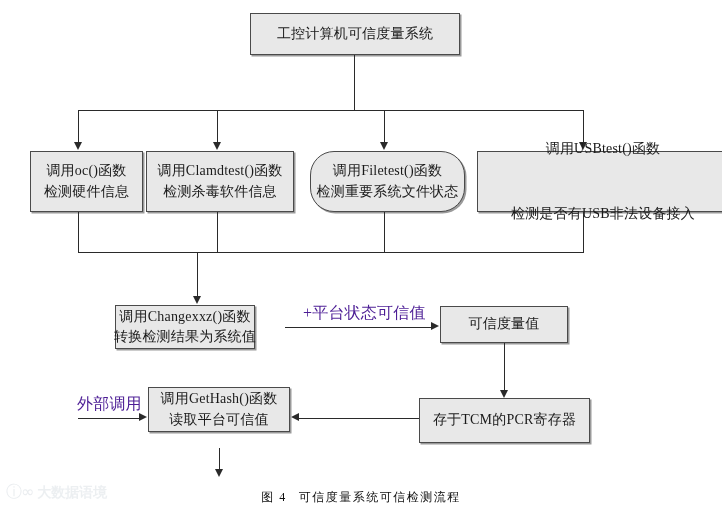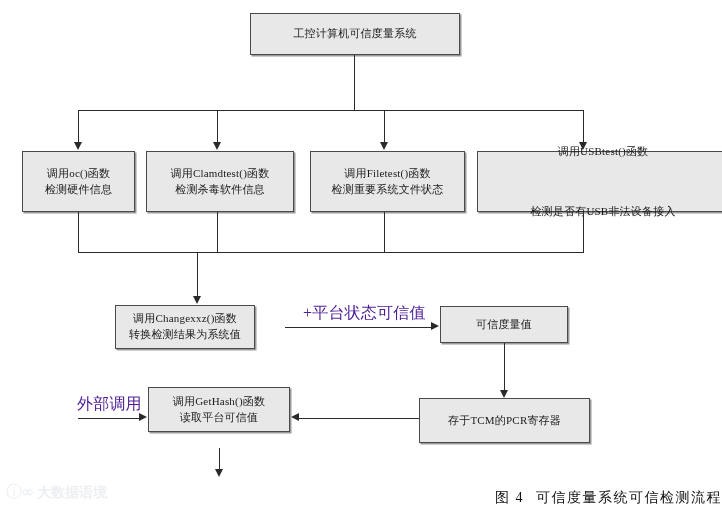--- a/index.html
+++ b/index.html
@@ -24,21 +24,21 @@
     box-sizing: border-box;
     background: #e8e8e8;
     border: 1px solid #4a4a4a;
     box-shadow: 1.5px 1.5px 0 #9a9a9a;
     display: flex;
     flex-direction: column;
     align-items: center;
     justify-content: center;
     text-align: center;
     color: #1a1a1a;
-    font-size: 11px;
+    font-size: 14px;
     line-height: 1.45;
     letter-spacing: 0.2px;
     padding: 2px 4px;
   }
   .node .ln { display: block; white-space: nowrap; }
 
   
   .hline {
     position: absolute;
     height: 0;
@@ -79,22 +79,22 @@
     color: #4c1d95;
     white-space: nowrap;
     letter-spacing: 0.2px;
   }
 
   
   .caption {
     position: absolute;
     left: 0;
     width: 722px;
-    text-align: right;
-    font-size: 14px;
+    text-align: center;
+    font-size: 12px;
     color: #111111;
     letter-spacing: 1.5px;
   }
   .caption .cap-num { margin-right: 12px; }
 
   
   .watermark {
     position: absolute;
     display: flex;
     align-items: center;
@@ -133,31 +133,31 @@
 
   <div class="vline" style="left:217px; top:110px; height:33px;"></div>
   <div class="arrow-down" style="left:213px; top:142px;"></div>
 
   <div class="vline" style="left:384px; top:110px; height:33px;"></div>
   <div class="arrow-down" style="left:380px; top:142px;"></div>
 
   <div class="vline" style="left:583px; top:110px; height:33px;"></div>
   <div class="arrow-down" style="left:579px; top:142px;"></div>
 
-  <div class="node" style="left:22px; top:151px; width:113px; height:61px;">
+  <div class="node" style="left:30px; top:151px; width:113px; height:61px;">
     <span class="ln">调用oc()函数</span>
     <span class="ln">检测硬件信息</span>
   </div>
 
   <div class="node" style="left:146px; top:151px; width:148px; height:61px;">
     <span class="ln">调用Clamdtest()函数</span>
     <span class="ln">检测杀毒软件信息</span>
   </div>
 
-  <div class="node" style="left:310px; top:151px; width:155px; height:61px;">
+  <div class="node" style="left:310px; top:151px; width:155px; height:61px;border-radius:24px;">
     <span class="ln">调用Filetest()函数</span>
     <span class="ln">检测重要系统文件状态</span>
   </div>
 
   <div class="node" style="left:477px; top:151px; width:252px; height:61px;gap:44px;">
     <span class="ln">调用USBtest()函数</span>
     <span class="ln">检测是否有USB非法设备接入</span>
   </div>
 
   <div class="vline" style="left:78px; top:212px; height:41px;"></div>

